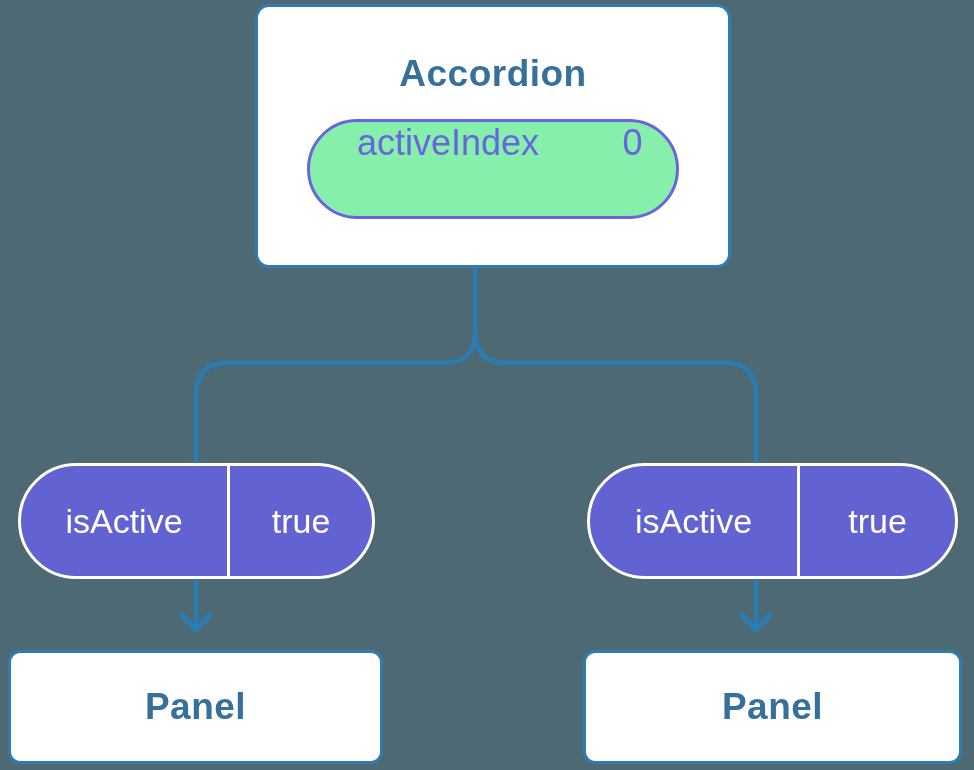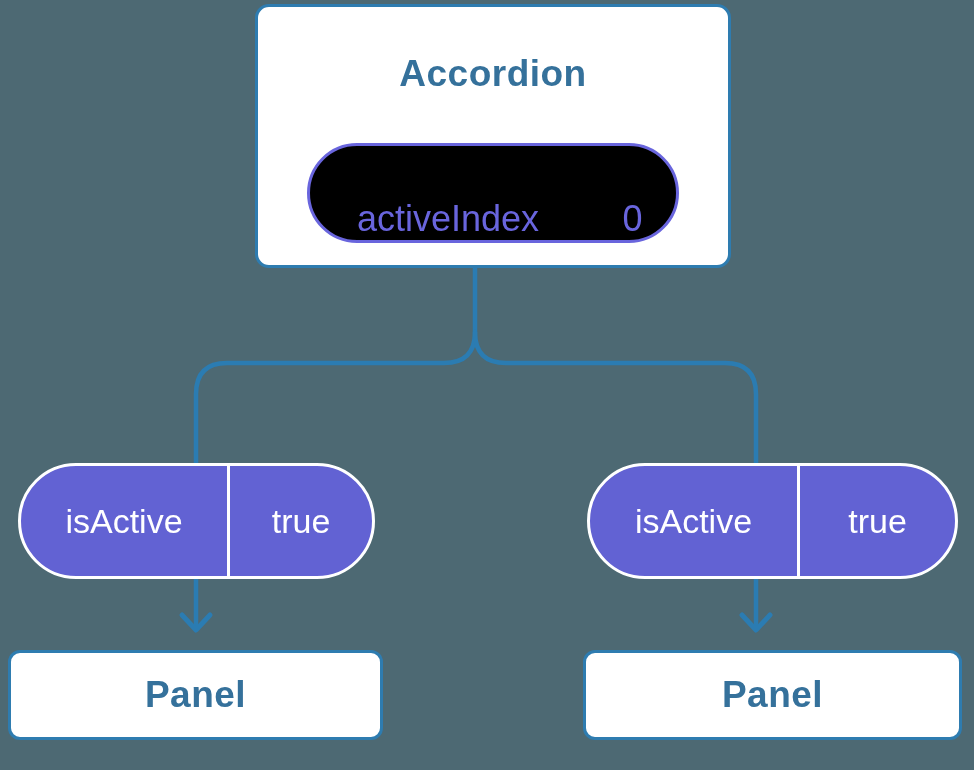--- a/index.html
+++ b/index.html
@@ -25,40 +25,39 @@
     left: 255px; top: 4px;
     width: 476px; height: 264px;
     background: #ffffff;
     border: 3px solid #2e7cb0;
     border-radius: 14px;
     box-sizing: border-box;
     z-index: 2;
     display: flex;
     flex-direction: column;
     align-items: center;
-    gap: 24px;
   }
   .root-title {
     margin-top: 46px;
     font-size: 37px;
     line-height: 42px;
     font-weight: 600;
     color: #35719b;
     letter-spacing: 0.5px;
   }
   .state-pill {
     margin-top: 24px;
     width: 372px; height: 100px;
     border: 3px solid #6965dd;
     border-radius: 60px;
     box-sizing: border-box;
     display: flex;
-    align-items: flex-end;
+    align-items: flex-start;
     overflow: hidden;
-    background: #000000;
+    background: #86efac;
   }
   .state-pill .seg-label {
     width: 276px;
     display: flex; align-items: center; justify-content: center;
     color: #6965dd;
     font-size: 36px;
   }
   .state-pill .divider {
     width: 3px;
     background: #6965dd;
@@ -99,21 +98,21 @@
     font-size: 34px;
   }
   .prop-pill.left { left: 18px; width: 357px; }
   .prop-pill.left .seg-label { width: 206px; }
   .prop-pill.right { left: 587px; width: 371px; }
   .prop-pill.right .seg-label { width: 207px; }
   
   .panel-card {
     position: absolute;
     top: 650px;
-    height: 90px;
+    height: 114px;
     background: #ffffff;
     border: 3px solid #2e7cb0;
     border-radius: 12px;
     box-sizing: border-box;
     display: flex; align-items: center; justify-content: center;
     z-index: 2;
   }
   .panel-card.left { left: 8px; width: 375px; }
   .panel-card.right { left: 583px; width: 379px; }
   .panel-label {

